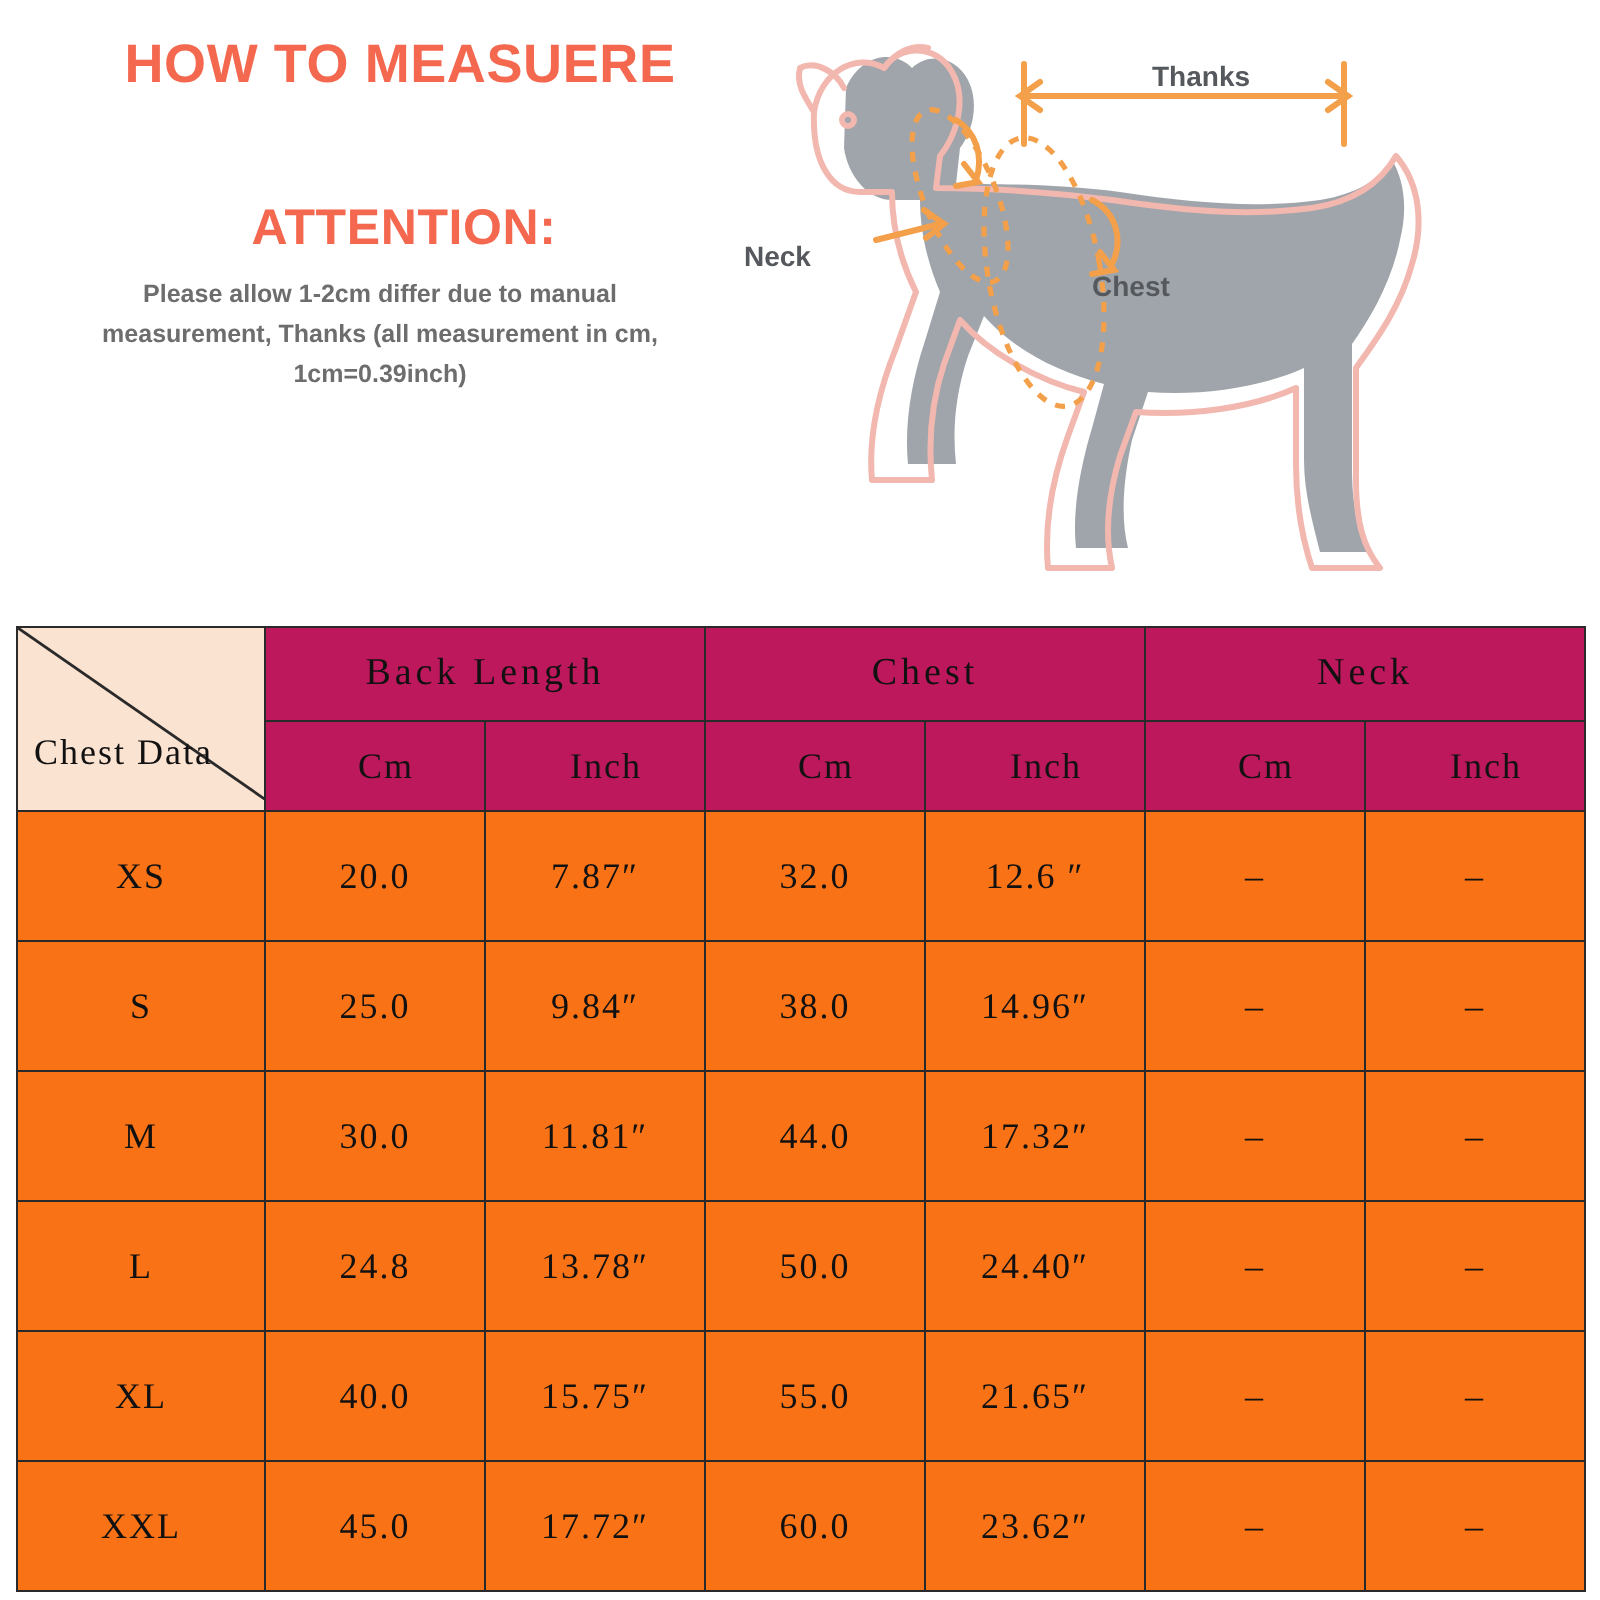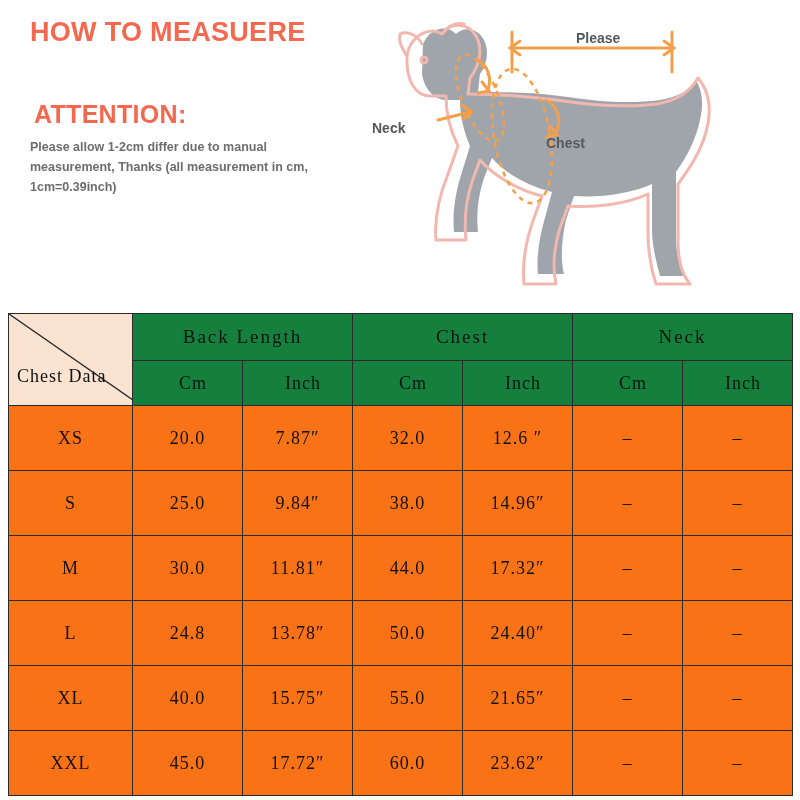--- a/index.html
+++ b/index.html
@@ -16,20 +16,21 @@
   .page {
     position: relative;
     width: 800px;
     height: 800px;
   }
 
   
   .top-area {
     position: relative;
     height: 310px;
+    text-align: center;
   }
   .info-block {
     position: absolute;
     left: 30px;
     top: 18px;
     width: 340px;
   }
   .title-how {
     font-family: "Liberation Sans", sans-serif;
     font-weight: bold;
@@ -101,21 +102,21 @@
   table.size-table th,
   table.size-table td {
     border: 1px solid #2a2a2a;
     text-align: center;
     font-family: "Liberation Serif", serif;
     font-size: 18px;
     color: #111111;
     letter-spacing: 1px;
   }
   thead th {
-    background: #15803d;
+    background: #be185d;
     font-weight: normal;
     height: 44px;
   }
   thead th.grouphead { font-size: 19px; letter-spacing: 2px; }
   thead th.unit { height: 42px; padding-left: 12px; }
   tbody td {
     height: 62px;
     background: #f97316;
   }
   
@@ -214,21 +215,21 @@
         <g stroke="#f4a04a" stroke-width="2.6" fill="none" stroke-dasharray="5 5">
           <ellipse cx="120" cy="90" rx="18" ry="46" transform="rotate(-22 120 90)"></ellipse>
         </g>
         <g stroke="#f4a04a" stroke-width="3" fill="none" stroke-linecap="round">
           <path d="M78 112 L110 104"></path>
           <path d="M102 97 L112 104 L103 111"></path>
           <path d="M118 52 C128 58, 132 70, 128 82"></path>
           <path d="M122 74 L129 83 L118 85"></path>
         </g>
       </svg>
-      <div class="lbl lbl-length">Please</div>
+      <div class="lbl lbl-length">Thanks</div>
       <div class="lbl lbl-neck">Neck</div>
       <div class="lbl lbl-chest">Chest</div>
     </div>
   </div>
 
   <div class="table-wrap">
     <table class="size-table">
       <colgroup>
         <col class="c-size">
           <col class="c-num">

